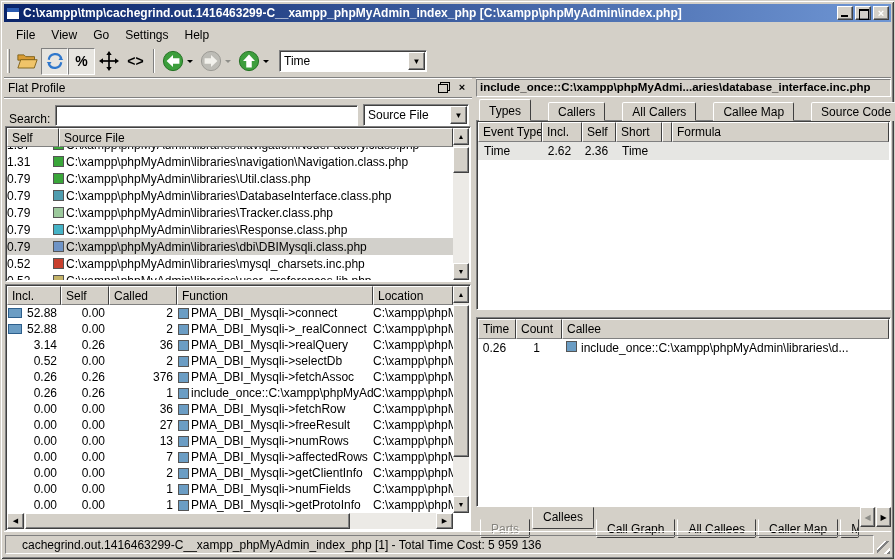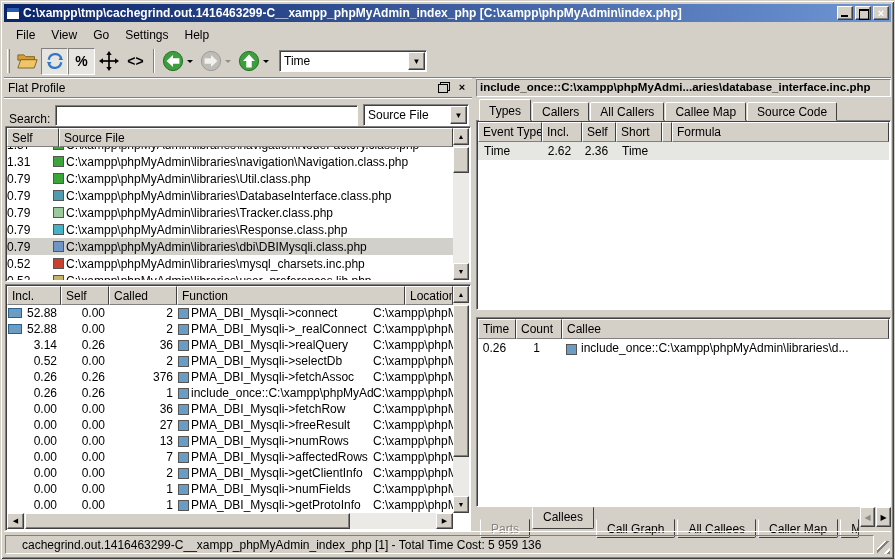--- a/index.html
+++ b/index.html
@@ -76,34 +76,34 @@
 .file-table .vscroll{bottom:1px}
 .func-table .vscroll{bottom:17px}
 .sbtn{position:absolute;left:0;width:16px;height:17px;background:#d4d0c8;border:1px solid;border-color:#fff #404040 #404040 #fff;box-shadow:inset -1px -1px 0 #808080;font-size:7px;display:flex;align-items:center;justify-content:center}
 .sthumb{position:absolute;left:0;width:16px;background:#d4d0c8;border:1px solid;border-color:#fff #404040 #404040 #fff;box-shadow:inset -1px -1px 0 #808080}
 .hscroll{position:absolute;left:1px;right:17px;bottom:1px;height:16px;background:#eceae6}
 .hbtn{position:absolute;top:0;width:17px;height:16px;background:#d4d0c8;border:1px solid;border-color:#fff #404040 #404040 #fff;box-shadow:inset -1px -1px 0 #808080;font-size:7px;display:flex;align-items:center;justify-content:center}
 .hthumb{position:absolute;top:0;height:16px;background:#d4d0c8;border:1px solid;border-color:#fff #404040 #404040 #fff;box-shadow:inset -1px -1px 0 #808080}
 
 .detail-header{height:18px;border:1px solid #808080;border-right-color:#fff;border-bottom-color:#fff;background:#d4d0c8;font-weight:bold;font-size:11.5px;padding:1px 3px;white-space:nowrap;overflow:hidden;margin:1px 0 2px 0}
 .tabbar{height:22px;display:flex;align-items:flex-end;padding-left:3px;position:relative;z-index:2}
-.tab{height:19px;padding:2px 9px;background:#d4d0c8;border:1px solid;border-color:#fff #404040 transparent #fff;border-radius:2px 2px 0 0;margin-right:1px;white-space:nowrap}
+.tab{height:19px;padding:2px 9px;background:#d4d0c8;border:1px solid;border-color:#fff #404040 transparent #fff;border-radius:2px 2px 0 0;margin-right:17px;white-space:nowrap}
 .tab.active{height:22px;padding-top:4px;font-weight:normal;border-bottom-color:#d4d0c8}
 .rbox{background:#fff;border:1px solid #808080;border-right-color:#fff;border-bottom-color:#fff;box-shadow:inset 1px 1px 0 #404040;position:relative;margin-top:-1px}
 .types-box{height:190px}
 .rthead{position:absolute;top:1px;left:1px;right:1px;height:20px;display:flex}
 .rrow{position:absolute;top:21px;left:1px;right:1px;height:18px;display:flex;align-items:center;white-space:nowrap}
 .types-box .rrow{background:var(--row_highlight)}
 .w-event{width:64px}.w-incl{width:40px}.w-self{width:34px}.w-short{width:46px}.w-gap{width:8px}.w-flex{flex:1}
 .ta-r{text-align:center;padding-right:5px}
 .cell{padding-left:6px;overflow:hidden}
 .rsplit{height:8px}
 .callees-box{flex:1}
 .w-time{width:38px}.w-count{width:46px}
-.callee-cell{display:flex;align-items:flex-end;overflow:hidden;flex:1;padding-left:4px}
+.callee-cell{display:flex;align-items:flex-start;overflow:hidden;flex:1;padding-left:4px}
 .callee-cell .sq{margin-right:4px}
 
 .btabbar{height:24px;display:flex;align-items:flex-start;padding-left:4px;position:relative}
 .btab{height:19px;padding:2px 10px;background:#d4d0c8;border:1px solid;border-color:transparent #404040 #404040 #fff;border-radius:0 0 2px 2px;margin-right:2px;margin-top:12px;white-space:nowrap}
 .btab.active{height:22px;margin-top:0;border-top-color:#d4d0c8}
 .btab.disabled{color:#86847e;text-shadow:1px 1px 0 #fff}
 .btab.clip{width:52px;overflow:hidden;padding-right:0;margin-right:0}
 .tabscroll{margin-left:auto;display:flex}
 .tsbtn{width:15px;height:20px;margin-left:1px;background:#d4d0c8;border:1px solid;border-color:#fff #404040 #404040 #fff;box-shadow:inset -1px -1px 0 #808080;font-size:8px;display:flex;align-items:center;justify-content:center}
 .tsbtn.dis{color:#8d8d88}
@@ -281,21 +281,21 @@
           <span class="sthumb" style="top:19px;height:26px"></span>
           <span class="sbtn" style="bottom:0">▼</span>
         </div>
       </div>
 
       <div class="ltable func-table">
         <div class="thead">
           <span class="th" style="width:54px">Incl.</span>
           <span class="th" style="width:48px">Self</span>
           <span class="th" style="width:68px">Called</span>
-          <span class="th" style="width:228px">Function</span>
+          <span class="th" style="width:196px">Function</span>
           <span class="th" style="flex:1">Location</span>
         </div>
         <div class="viewport">
           <div id="func-rows">
               <div class="grow">
                 <span class="c-incl">
                   <span class="bar"></span>
                   <span class="num">52.88</span>
                 </span>
                 <span class="c-self2">0.00</span>

